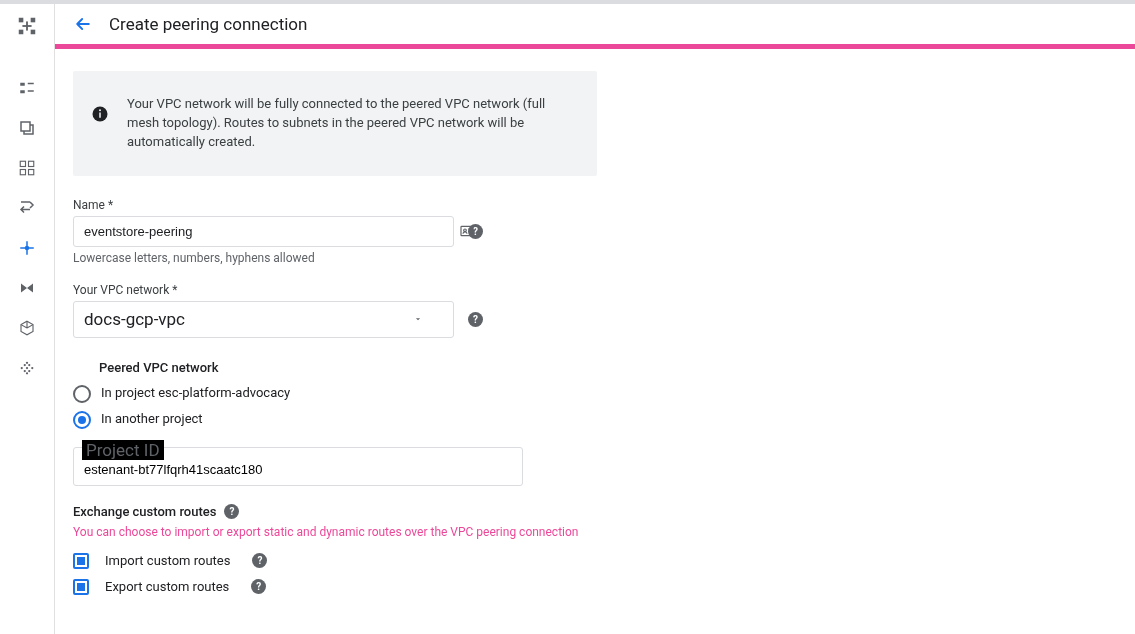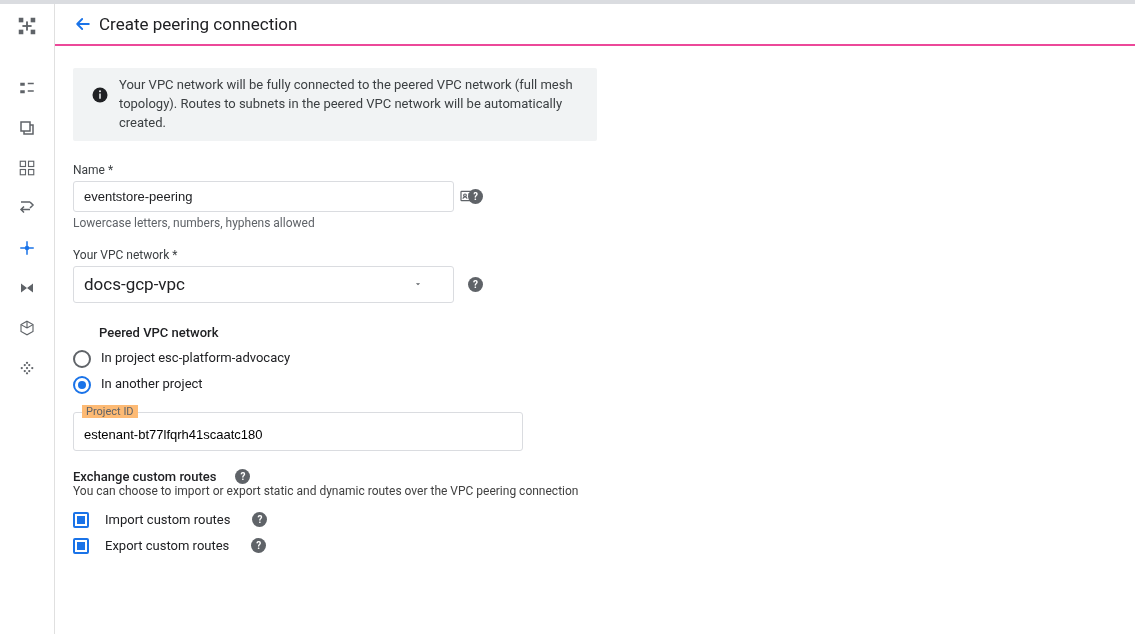--- a/index.html
+++ b/index.html
@@ -41,44 +41,44 @@
   .main {
     flex: 1;
     display: flex;
     flex-direction: column;
     overflow: auto;
   }
   .header {
     display: flex;
     align-items: center;
     padding: 10px 18px;
-    border-bottom: 2px solid #ec4899;
-    gap: 6px;
+    border-bottom: 5px solid #ec4899;
+    gap: 16px;
   }
   .header .back {
     color: #1a73e8;
     cursor: pointer;
     display: flex; align-items: center;
   }
   .header h1 {
     font-size: 17px;
     font-weight: 400;
     color: #202124;
   }
   .content {
     padding: 22px 18px;
     max-width: 560px;
   }
   .info-box {
     background: #f1f3f4;
     border-radius: 2px;
-    padding: 8px 18px;
+    padding: 24px 18px;
     display: flex;
     align-items: flex-start;
-    gap: 10px;
+    gap: 18px;
     margin-bottom: 22px;
   }
   .info-box .info-icon {
     flex-shrink: 0;
     margin-top: 10px;
   }
   .info-box p {
     font-size: 13px;
     line-height: 1.45;
     color: #3c4043;
@@ -175,43 +175,44 @@
   .floating-field {
     position: relative;
     border: 1px solid #dadce0;
     border-radius: 3px;
     margin-bottom: 14px;
     width: 450px;
   }
   .floating-field .fl-label {
     position: absolute;
     top: -8px; left: 8px;
-    background: #fdba74;
+    background: #000000;
     padding: 0 4px;
-    font-size: 11px;
+    font-size: 17px;
     color: #5f6368;
   }
   .floating-field input {
     border: none;
     width: 100%;
     padding: 14px 10px 8px 10px;
     font-size: 13px;
     background: transparent;
   }
   .subsection-title {
     font-size: 13px;
     font-weight: 500;
     display: flex;
     align-items: center;
-    gap: 17px;
+    gap: 6px;
     margin-top: 18px;
   }
   .sub-hint {
     font-size: 12px;
-    color: #404040;
+    color: #ec4899;
+    margin-top: 6px;
     margin-bottom: 14px;
   }
   .check-row {
     display: flex;
     align-items: center;
     gap: 16px;
     margin-bottom: 10px;
     cursor: pointer;
   }
   .checkbox {

